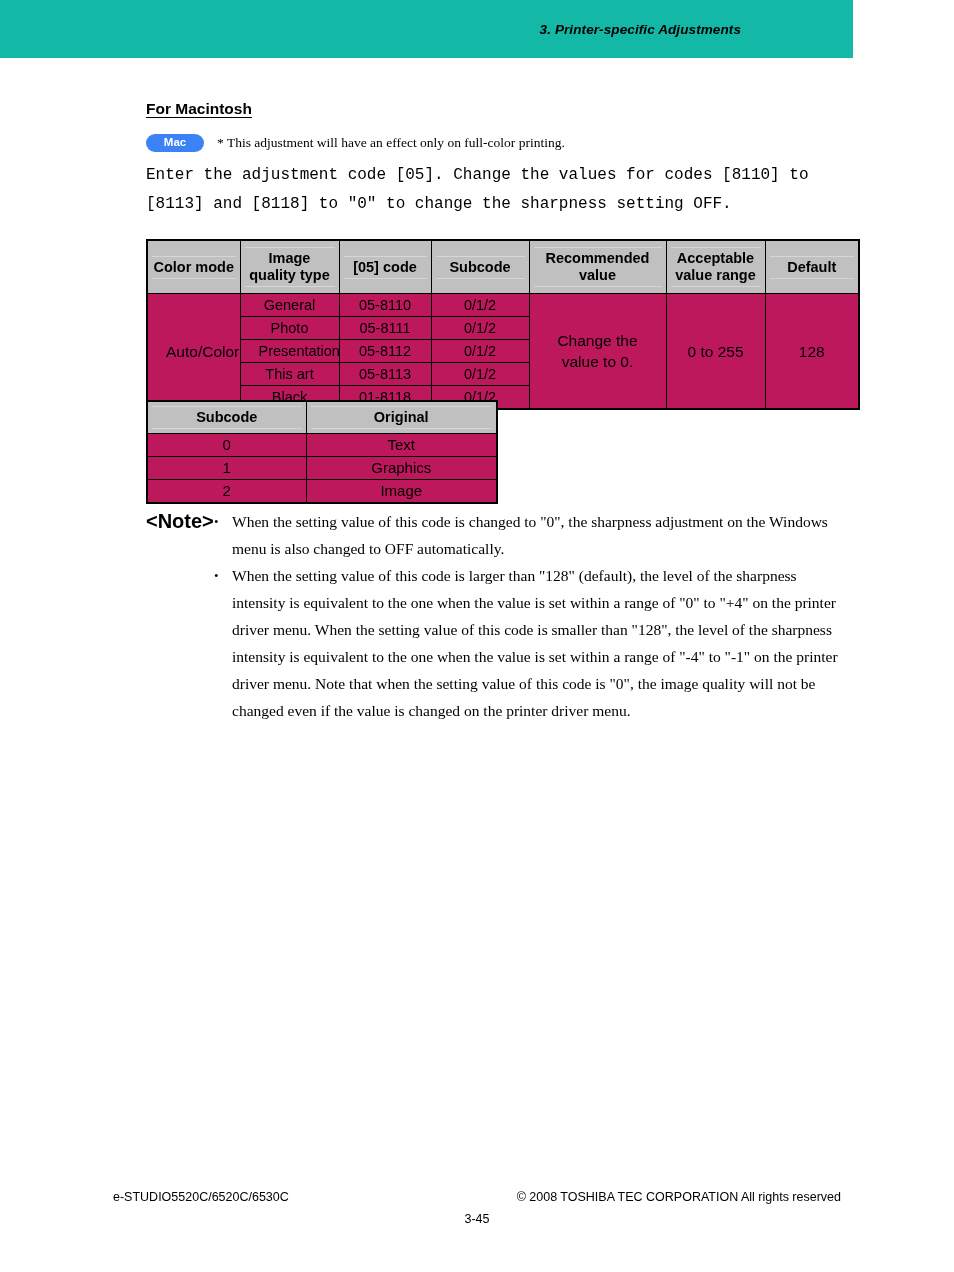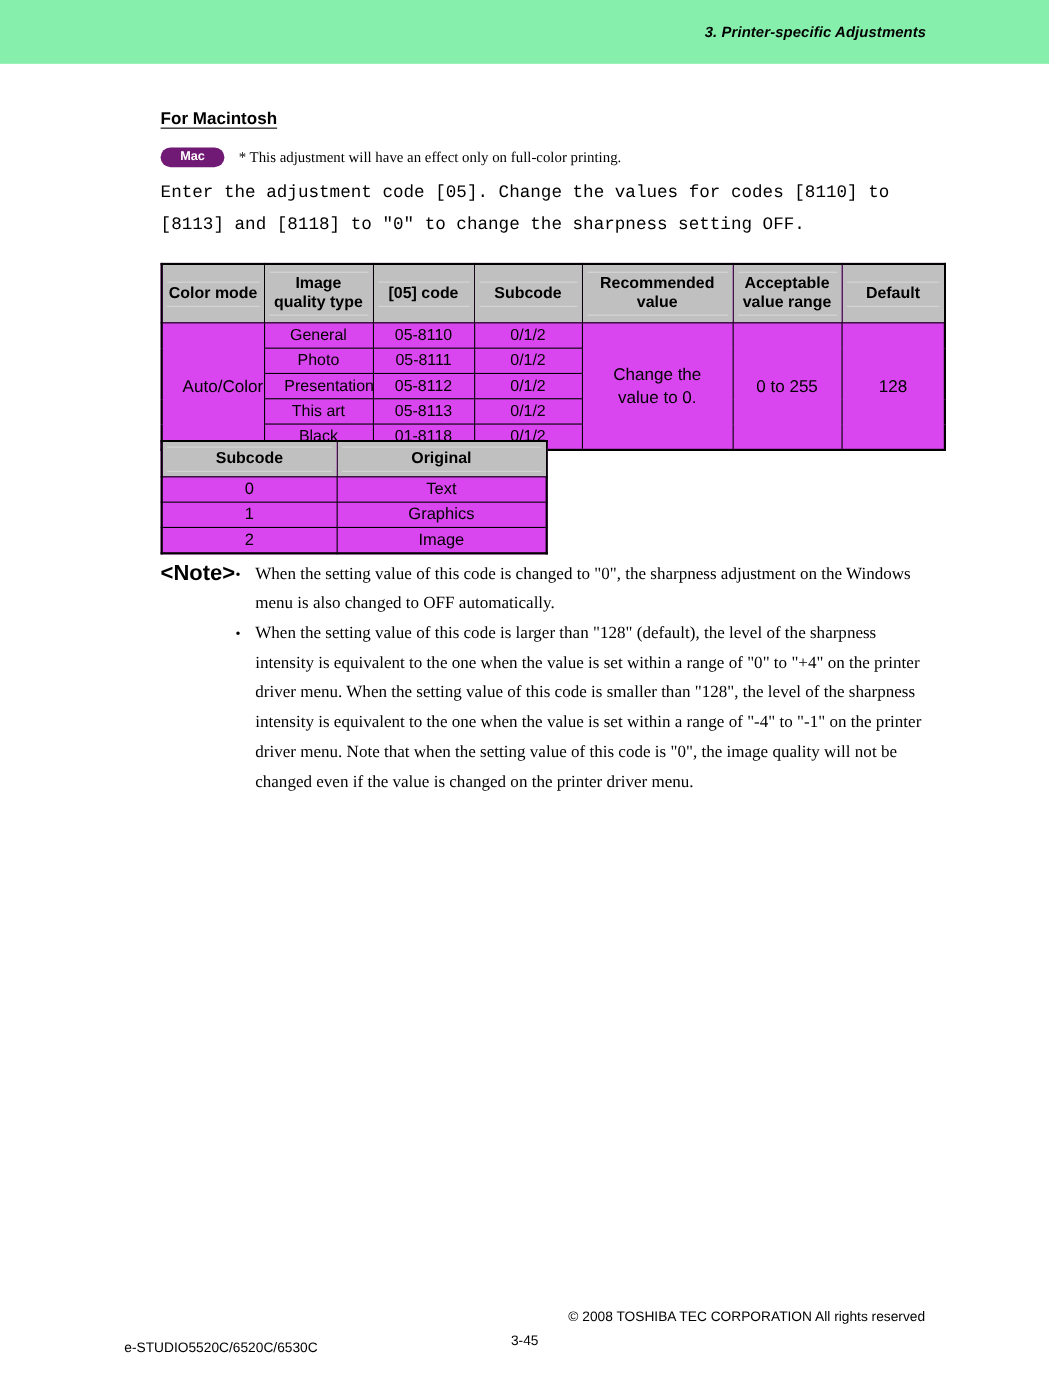--- a/index.html
+++ b/index.html
@@ -14,23 +14,23 @@
     color: #000000;
     position: relative;
     overflow: hidden;
   }
 
   
   .page-header {
     position: absolute;
     left: 0;
     top: 0;
-    width: 954px;
+    width: 853px;
     height: 58px;
-    background: #86efac;
+    background: #14b8a6;
   }
   .page-header-title {
     position: absolute;
     right: 112px;
     top: 22px;
     font-family: "Liberation Sans", "DejaVu Sans", sans-serif;
     font-weight: bold;
     font-style: italic;
     font-size: 13.5px;
     letter-spacing: 0.1px;
@@ -62,21 +62,21 @@
     margin: 0 0 8px 0;
     height: 21px;
   }
   .mac-badge {
     display: inline-flex;
     align-items: center;
     justify-content: center;
     width: 58px;
     height: 18px;
     border-radius: 9px;
-    background: #701a75;
+    background: #3b82f6;
     color: #ffffff;
     font-family: "Liberation Sans", "DejaVu Sans", sans-serif;
     font-weight: bold;
     font-size: 11.5px;
     line-height: 1;
   }
   .badge-note {
     margin-left: 13px;
     font-size: 13.5px;
     font-family: "Liberation Serif", "DejaVu Serif", serif;
@@ -89,21 +89,21 @@
     margin: 0;
     width: 700px;
     font-family: Liberation Mono, monospace;
   }
 
   
   .tbl {
     border-collapse: collapse;
     table-layout: fixed;
     border: 2px solid #000000;
-    background: #d946ef;
+    background: #be185d;
   }
   .tbl td, .tbl th {
     border: 1px solid #000000;
     padding: 0;
     text-align: center;
     vertical-align: middle;
     font-weight: normal;
   }
   .tbl th {
     background: #c0c0c0;
@@ -205,21 +205,20 @@
     width: 954px;
     height: 90px;
   }
   .footer-left {
     position: absolute;
     left: 113px;
     top: 8px;
     font-family: "Liberation Sans", "DejaVu Sans", sans-serif;
     font-size: 12.5px;
     white-space: nowrap;
-    margin-top: 28px;
   }
   .footer-right {
     position: absolute;
     right: 113px;
     top: 8px;
     font-family: "Liberation Sans", "DejaVu Sans", sans-serif;
     font-size: 12.5px;
     white-space: nowrap;
   }
   .footer-page {

